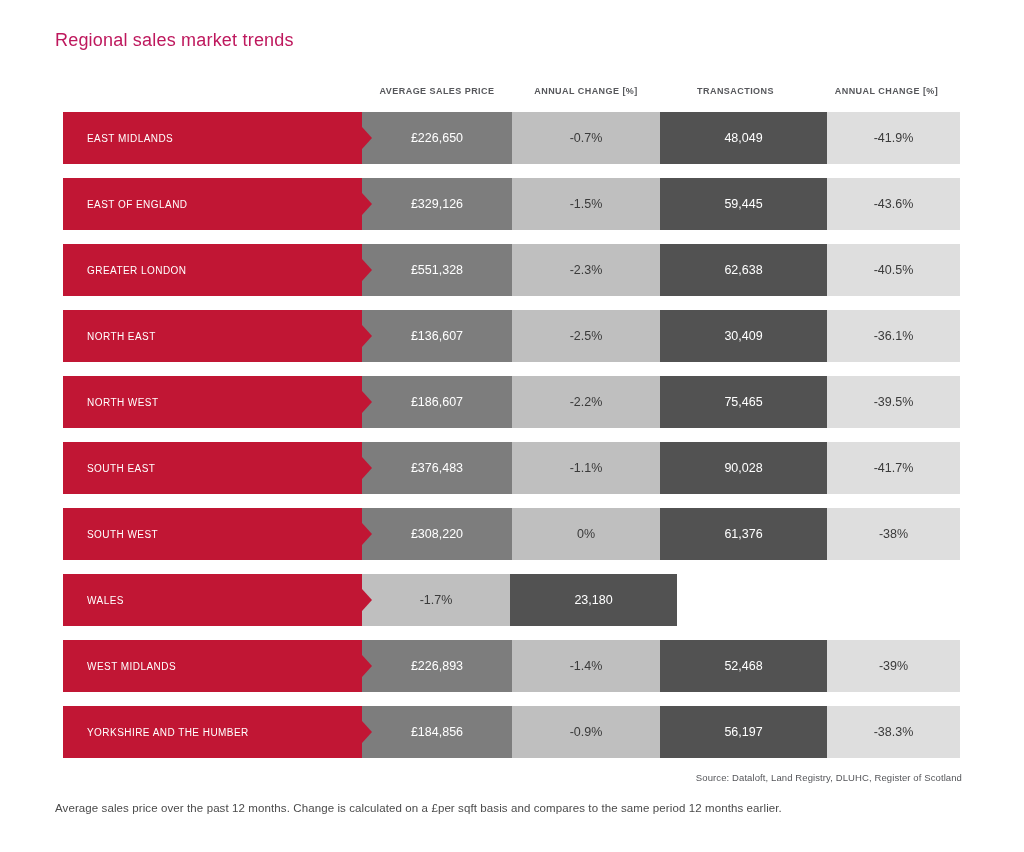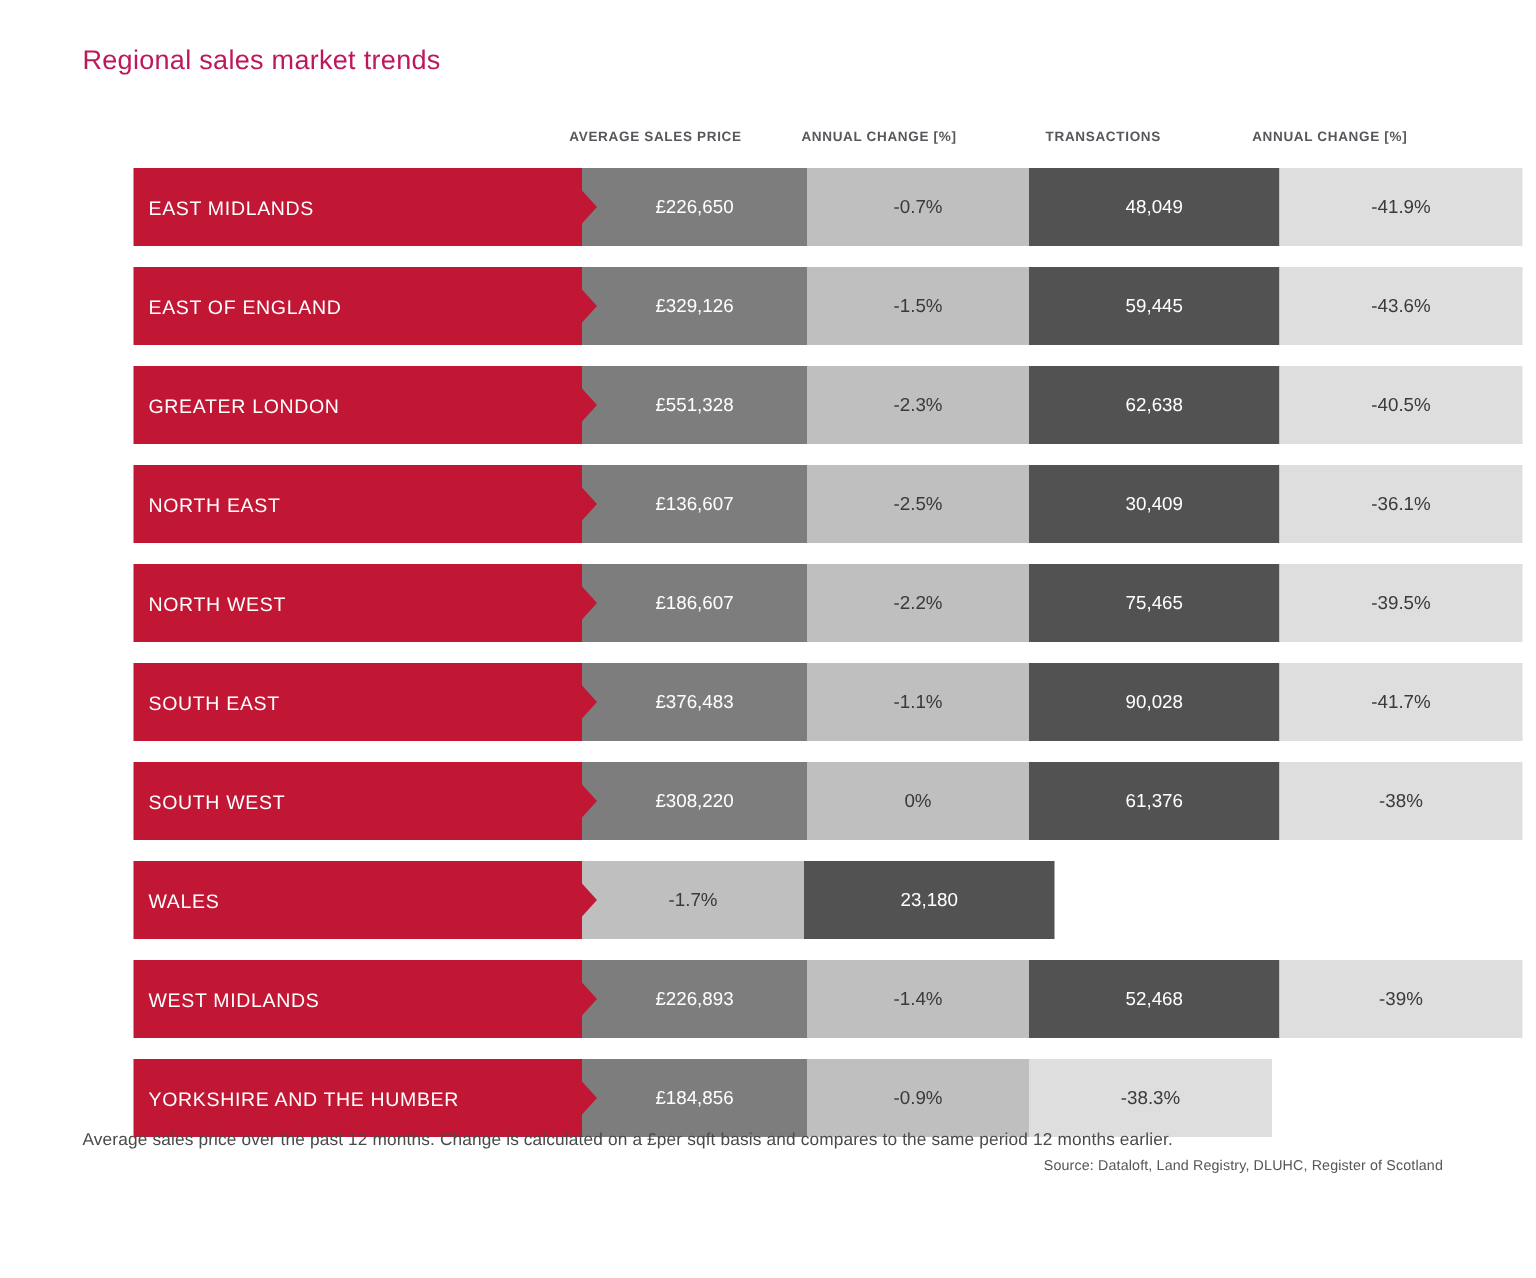--- a/index.html
+++ b/index.html
@@ -30,43 +30,43 @@
   .w-trans  { width: 151px; }
   .w-change2{ width: 151px; }
 
   .row { display: flex; height: 52px; margin-bottom: 14px; }
   .cell {
     display: flex; align-items: center; justify-content: center;
     font-size: 12.5px; flex: none;
   }
   .cell.region {
     width: 299px; background: var(--accent-red, #c11634); color: #ffffff;
-    justify-content: flex-start; padding-left: 10px;
-    font-size: 13px; letter-spacing: 0.45px; position: relative; margin-left: 26px;
+    justify-content: flex-start; padding-left: 24px;
+    font-size: 10px; letter-spacing: 0.45px; position: relative;
   }
   .cell.region::after {
     content: ""; position: absolute; right: -10px; top: 50%;
     transform: translateY(-50%); width: 0; height: 0;
     border-left: 10px solid var(--accent-red, #c11634);
     border-top: 11px solid transparent;
     border-bottom: 11px solid transparent;
     z-index: 2;
   }
   .cell.price   { width: 150px; background: var(--price-cell, #7d7d7d); color: #ffffff; }
   .cell.change1 { width: 148px; background: var(--change-cell, #bfbfbf); color: #3a3a3a; }
   .cell.trans   { width: 167px; background: var(--transactions-cell, #525252); color: #ffffff; }
-  .cell.change2 { width: 162px; background: var(--change2-cell, #dedede); color: #3a3a3a; }
+  .cell.change2 { width: 133px; background: var(--change2-cell, #dedede); color: #3a3a3a; }
 
   .source {
     text-align: right; font-size: 9.5px; color: #55565a;
     margin-top: 12px; letter-spacing: 0.1px;
   }
 
   .footnote {
-    position: absolute; left: 55px; top: 754px;
+    position: absolute; left: 55px; top: 802px;
     font-size: 11.5px; color: #4a4a4a; margin: 0; letter-spacing: 0.1px;
   }
 </style>
 </head>
 <body>
 
 <div class="page">
 
   <h1 class="title">Regional sales market trends</h1>
 
@@ -148,20 +148,21 @@
     <div class="cell price">£226,893</div>
     <div class="cell change1">-1.4%</div>
     <div class="cell trans">52,468</div>
     <div class="cell change2">-39%</div>
   </div>
 
   <div class="row">
     <div class="cell region">YORKSHIRE AND THE HUMBER</div>
     <div class="cell price">£184,856</div>
     <div class="cell change1">-0.9%</div>
+    <div class="cell trans">56,197</div>
     <div class="cell change2">-38.3%</div>
   </div>
 </div>
 
     <div class="source">Source: Dataloft, Land Registry, DLUHC, Register of Scotland</div>
   </div>
 
   <p class="footnote">Average sales price over the past 12 months. Change is calculated on a £per sqft basis and compares to the same period 12 months earlier.</p>
 
 </div>

